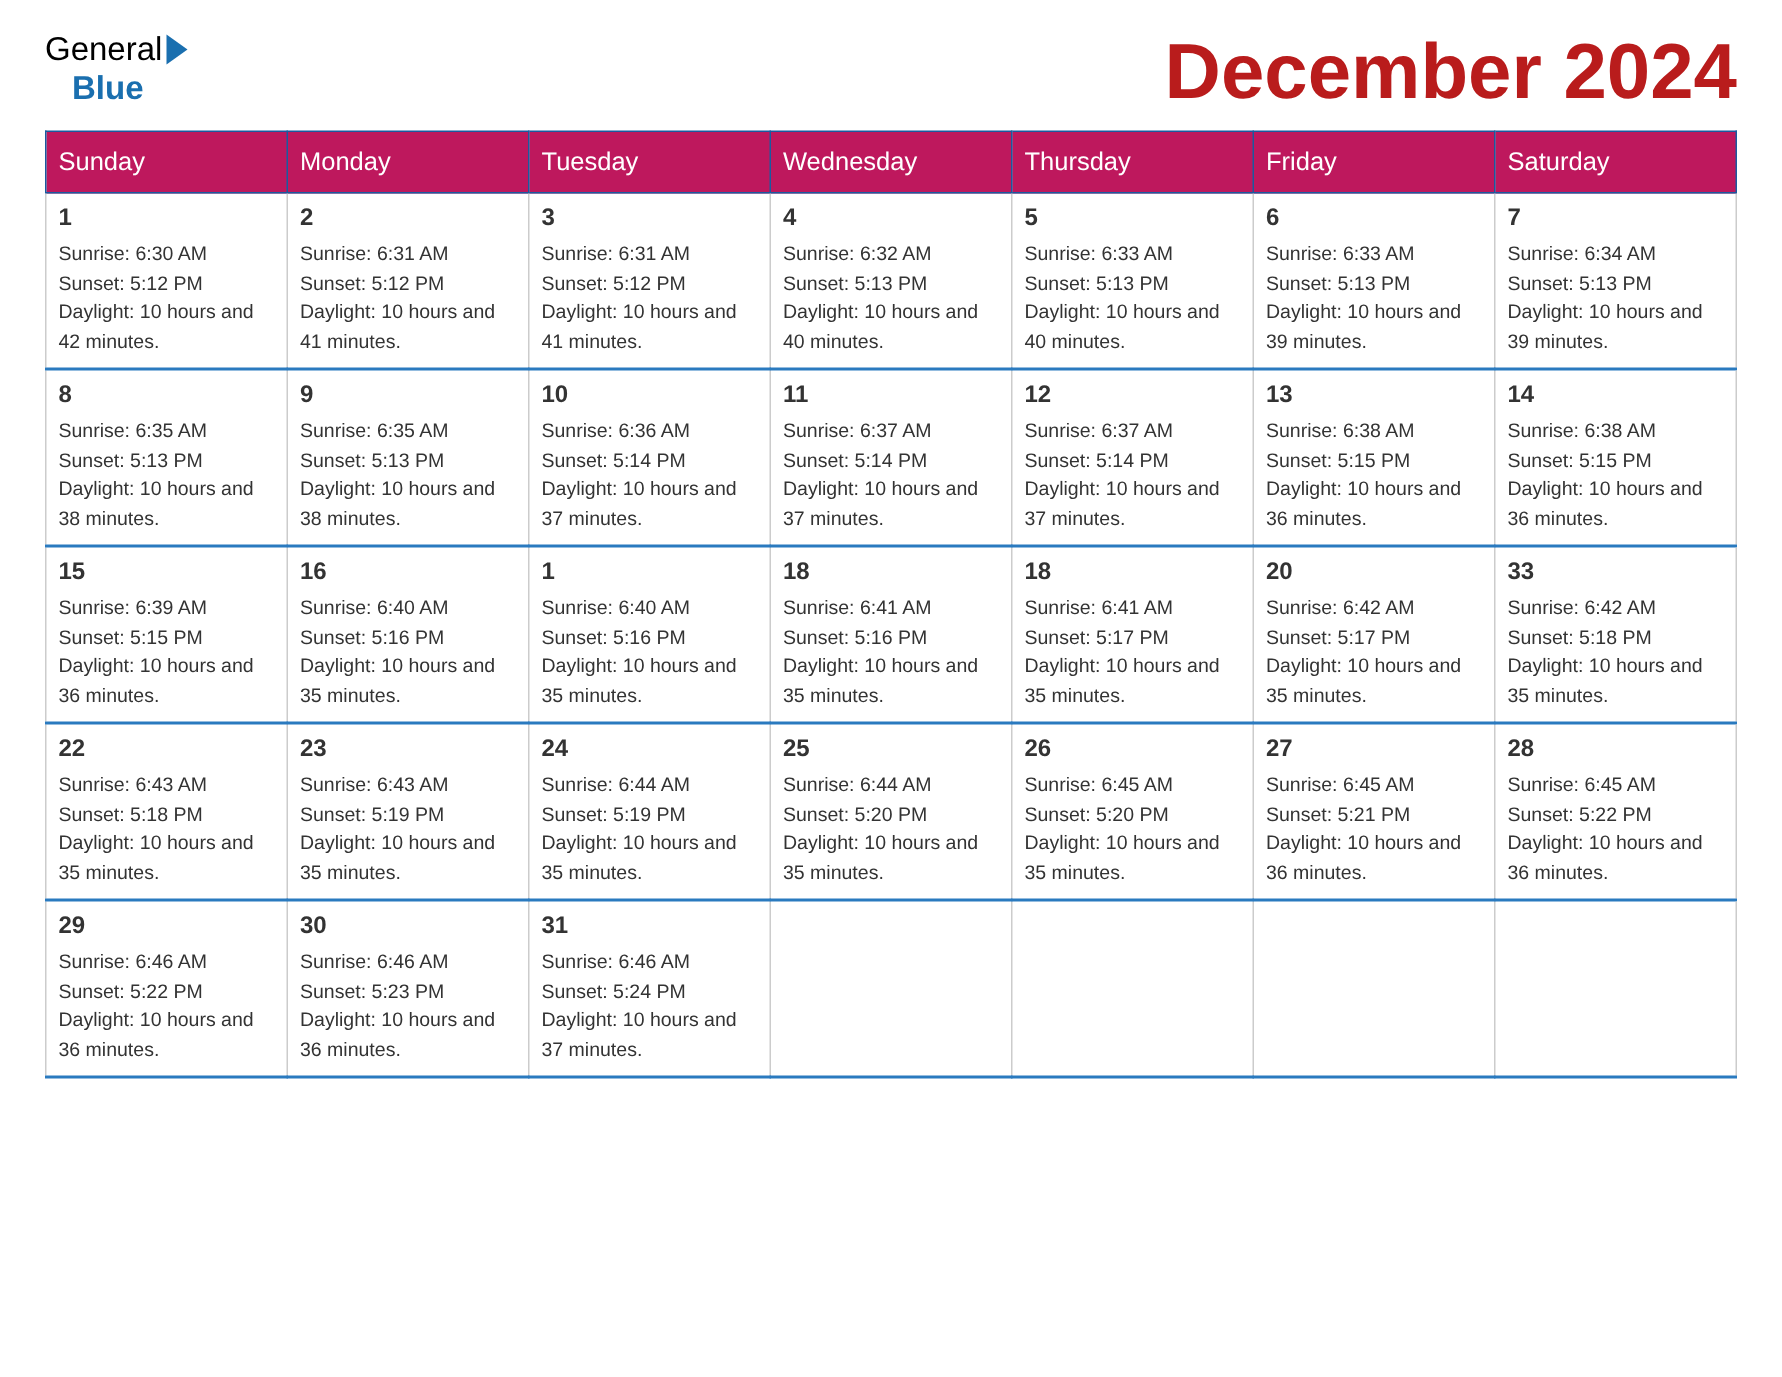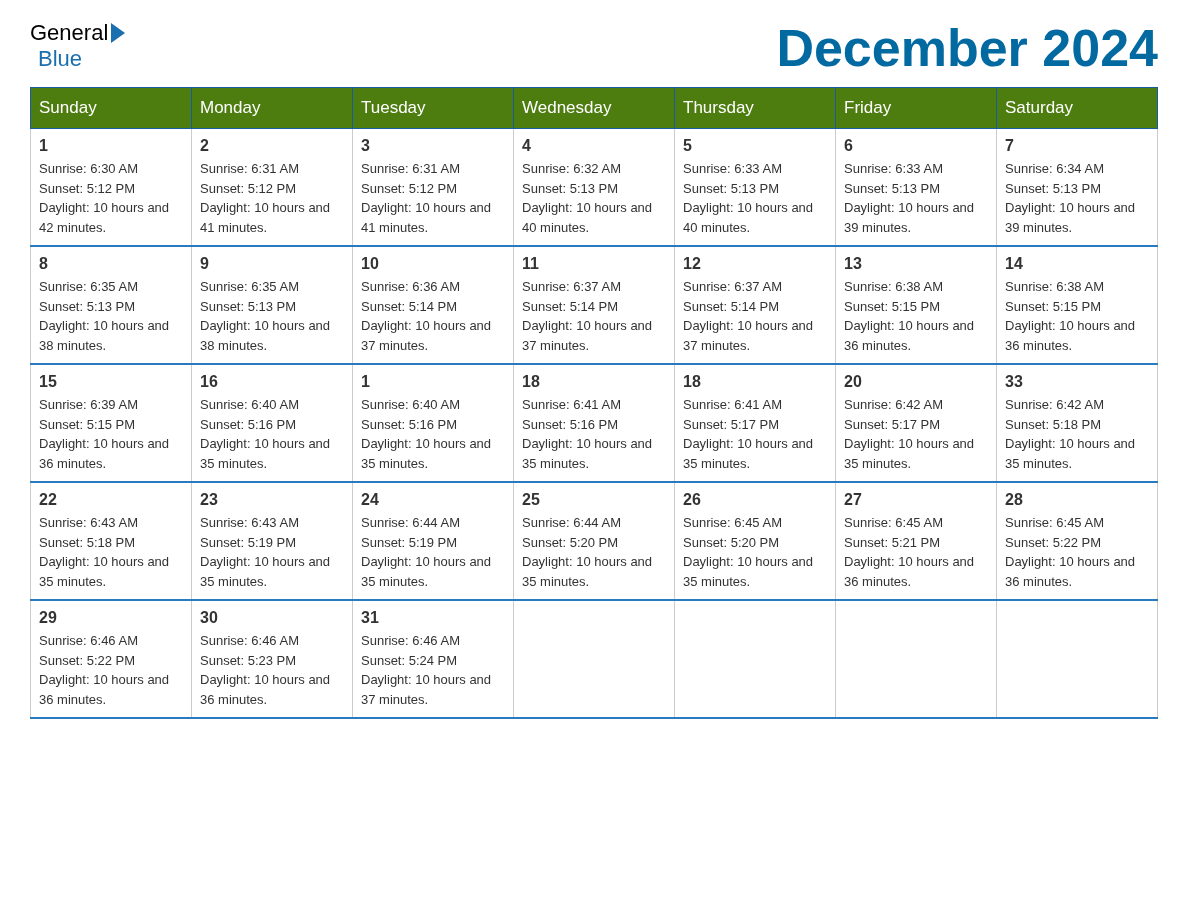--- a/index.html
+++ b/index.html
@@ -36,35 +36,35 @@
       margin-left: 3px;
       margin-right: 2px;
       vertical-align: middle;
     }
     .title-block {
       text-align: right;
     }
     .month-year {
       font-size: 52px;
       font-weight: bold;
-      color: #0369a1;
+      color: #b91c1c;
       line-height: 1.1;
     }
     .location {
       font-size: 22px;
       color: #333;
       margin-top: 4px;
     }
     table {
       width: 100%;
       border-collapse: collapse;
       margin-top: 10px;
     }
     thead th {
-      background-color: #4d7c0f;
+      background-color: #be185d;
       color: #fff;
       padding: 10px 8px;
       font-size: 17px;
       font-weight: normal;
       text-align: left;
       border: 1px solid #1a5a9f;
     }
     tbody td {
       vertical-align: top;
       padding: 8px 8px;
@@ -94,21 +94,21 @@
 </head>
 <body>
 
 <div class="header">
   <div class="logo">
     <div style="display:flex; flex-direction:column; align-items:flex-start;">
       <div style="display:flex; align-items:center;">
         <span class="logo-text">General</span>
         <span class="logo-arrow"></span>
       </div>
-      <span class="logo-text blue" style="margin-left:8px; font-size:22px; color:#1a6faf; font-weight:normal;">Blue</span>
+      <span class="logo-text blue" style="margin-left:18px; font-size:22px; color:#1a6faf; font-weight:bold;">Blue</span>
     </div>
   </div>
   <div class="title-block">
     <div class="month-year">December 2024</div>
   </div>
 </div>
 
 <table>
   <thead>
     <tr>

